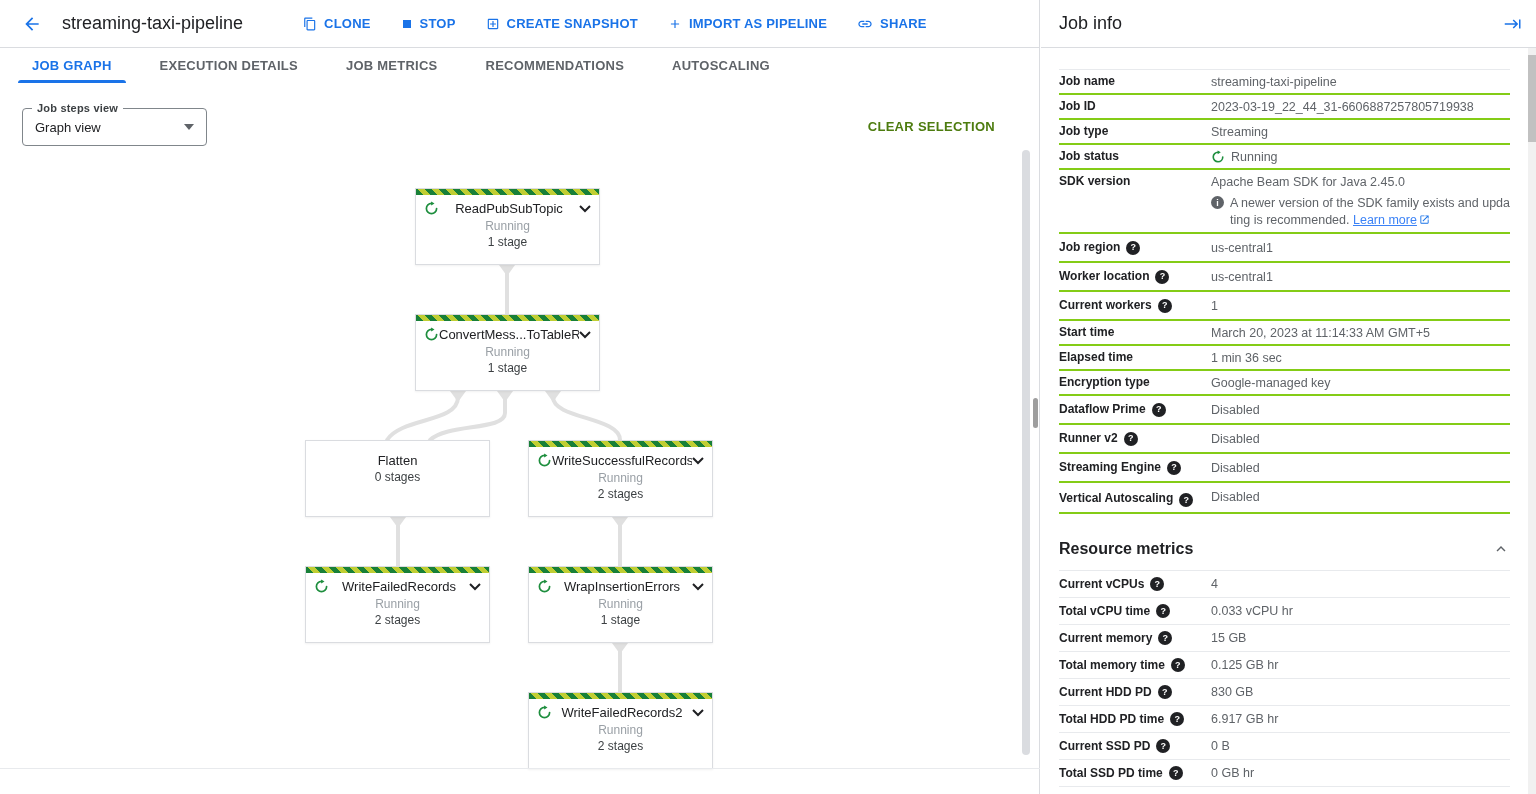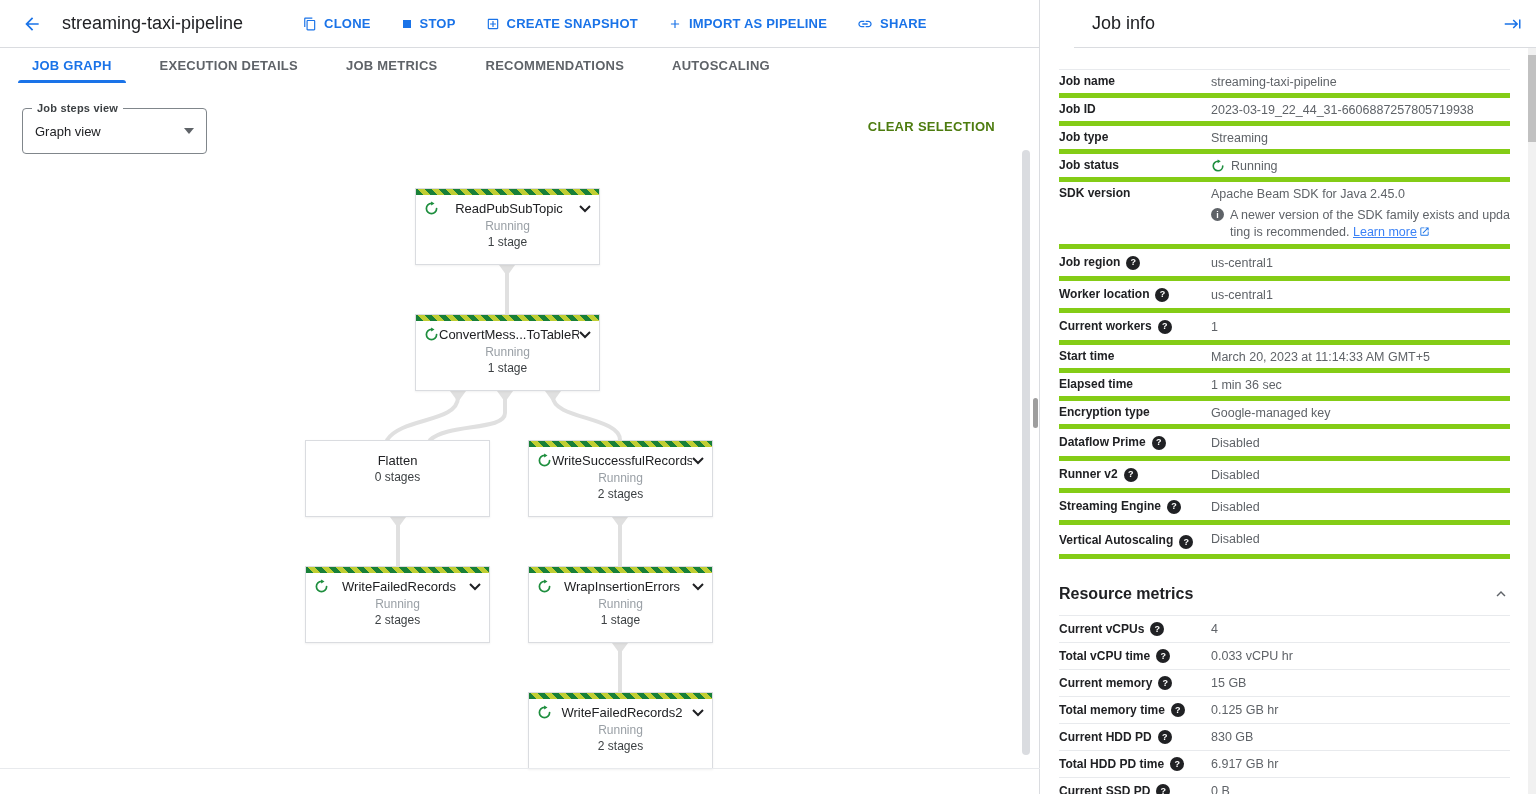--- a/index.html
+++ b/index.html
@@ -18,21 +18,21 @@
   .action-btn svg { flex:0 0 auto; }
 
   .tabs { height:35px; display:flex; align-items:stretch; padding-left:18px; }
   .tab { display:flex; align-items:center; padding:0 14px; margin-right:20px; font-size:13px; font-weight:bold;
     letter-spacing:.25px; color:#5f6368; cursor:pointer; position:relative; }
   .tab.active { color:#1a73e8; }
   .tab.active::after { content:""; position:absolute; left:0; right:0; bottom:0; height:3px; background:#1a73e8; border-radius:3px 3px 0 0; }
 
   .graph-area { position:absolute; left:0; top:83px; right:0; bottom:0; }
 
-  .steps-select { position:absolute; left:22px; top:25px; width:185px; height:46px; border:1px solid #80868b;
+  .steps-select { position:absolute; left:22px; top:25px; width:185px; height:38px; border:1px solid #80868b;
     border-radius:4px; display:flex; align-items:center; padding:0 12px; cursor:pointer; }
   .steps-select .sel-label { position:absolute; top:-7px; left:9px; background:#fff; padding:0 5px; font-size:11px;
     color:#3c4043; font-weight:bold; letter-spacing:.2px; }
   .steps-select .sel-value { font-size:13px; color:#202124; flex:1; }
   .caret-down { width:0; height:0; border-left:5px solid transparent; border-right:5px solid transparent; border-top:6px solid #5f6368; }
 
   .clear-selection { position:absolute; right:44px; top:36px; font-size:13px; font-weight:bold; letter-spacing:.3px;
     color:#4d7c0f; cursor:default; }
 
   .edges { position:absolute; left:0; top:0; pointer-events:none; }
@@ -48,27 +48,27 @@
   .gnode .nstages { text-align:center; font-size:12px; color:#3c4043; margin-top:2px; }
   .gnode.plain .titlerow { padding-top:12px; }
 
   .v-scroll-graph { position:absolute; left:1022px; top:67px; width:8px; height:605px; background:#dadce0; border-radius:4px; }
   .v-scroll-mini { position:absolute; left:1033px; top:315px; width:5px; height:30px; background:#9e9e9e; border-radius:3px; }
   .left-footer-line { position:absolute; left:0; top:768px; width:1040px; height:1px; background:#e8eaed; }
 
   
   .panel { position:absolute; left:1041px; top:0; width:495px; height:794px; background:#fff; }
   .panel-header { height:48px; display:flex; align-items:center; justify-content:space-between;
-    padding:0 14px 0 18px; border-bottom:1px solid #dadce0;margin-left:33px; }
+    padding:0 14px 0 18px; border-bottom:1px solid #dadce0; }
   .panel-title { font-size:18px; color:#202124; }
   .collapse-btn { cursor:pointer; display:flex; align-items:center; }
 
   .panel-body { position:absolute; left:18px; right:26px; top:48px; }
   .info-table { margin-top:21px; border-top:1px solid #e8eaed; }
-  .irow { display:flex; align-items:flex-start; border-bottom:5px solid #84cc16; padding:4px 0 3px 0; min-height:22px; }
+  .irow { display:flex; align-items:flex-start; border-bottom:2px solid #84cc16; padding:4px 0 3px 0; min-height:22px; }
   .irow.tall { padding:6px 0 5px 0; }
   .ilabel { width:152px; flex:0 0 152px; font-size:12px; font-weight:bold; color:#202124; line-height:15px;
     display:flex; align-items:center; gap:6px; flex-wrap:wrap; }
   .ival { flex:1; font-size:12.5px; color:#5f6368; line-height:16px; word-break:break-all; }
   .help { width:14px; height:14px; border-radius:50%; background:#202124; color:#fff; font-size:9px; font-weight:bold;
     display:inline-flex; align-items:center; justify-content:center; cursor:pointer; flex:0 0 14px; }
   .help.block { margin-top:4px; }
   .status-val { display:flex; align-items:center; gap:6px; }
   .sdk-note { margin-top:5px; display:flex; gap:6px; align-items:flex-start; }
   .info-ico { width:13px; height:13px; border-radius:50%; background:#5f6368; color:#fff; font-size:9px; font-weight:bold;

